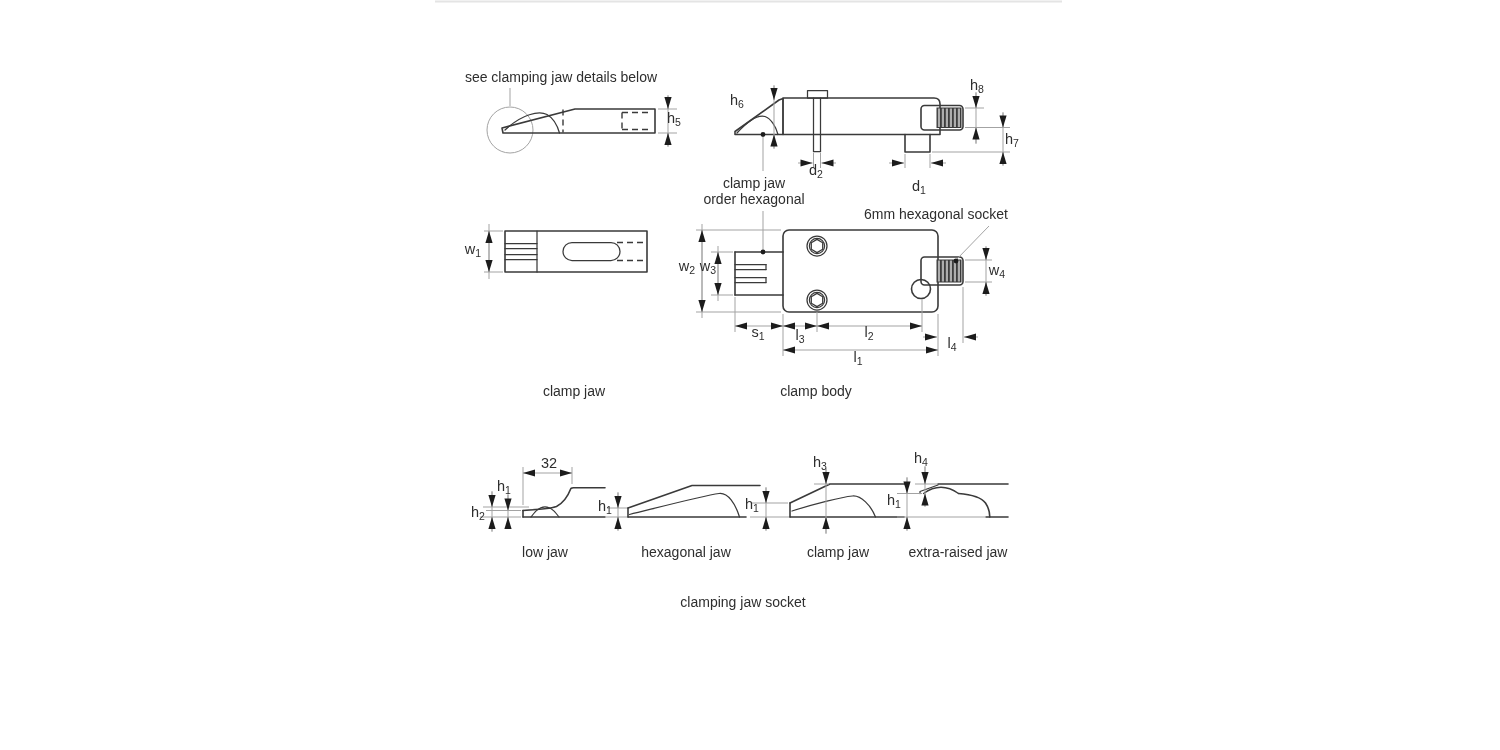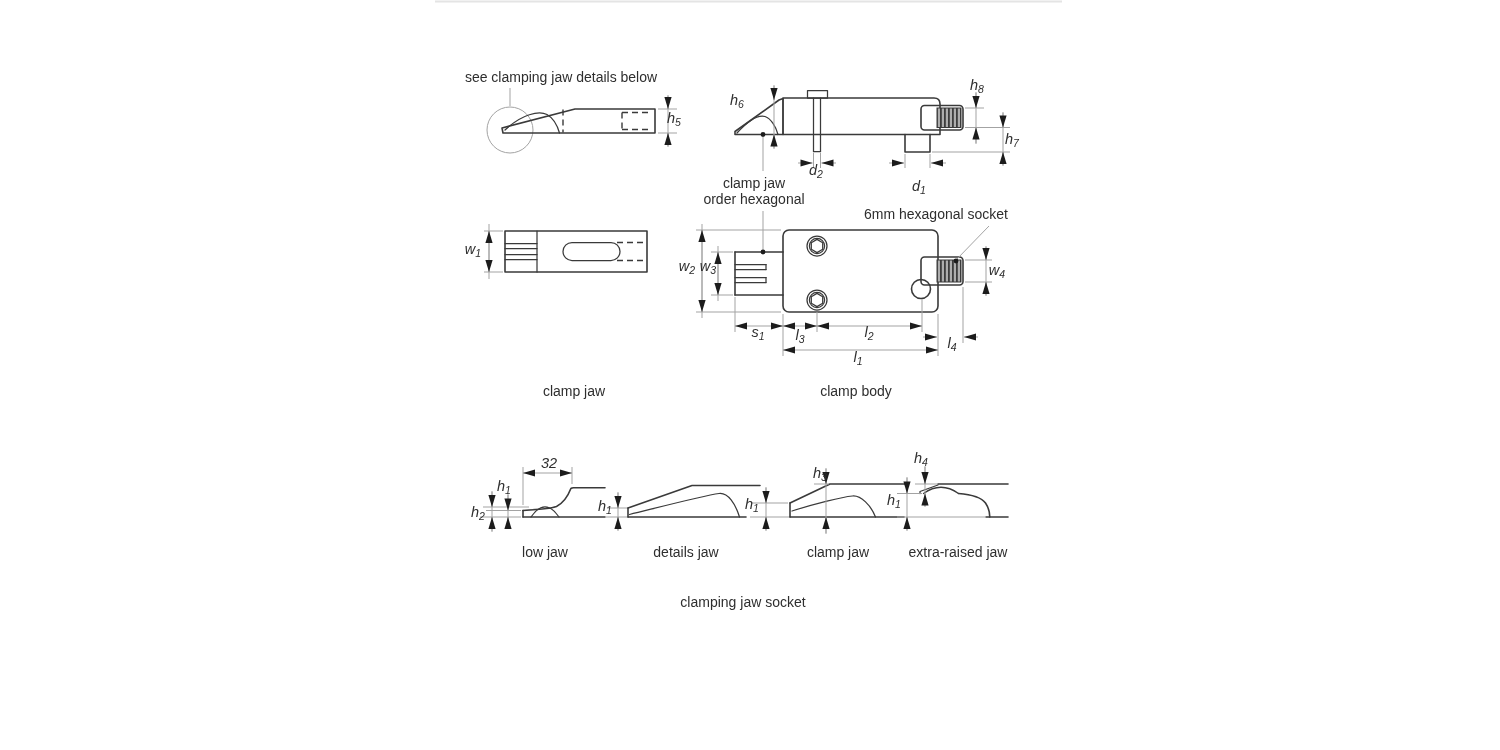--- a/index.html
+++ b/index.html
@@ -6,21 +6,21 @@
   .canvas{position:relative;width:1500px;height:750px;background:#ffffff;overflow:hidden;
           font-family:"Liberation Sans", sans-serif;color:#303030;}
   svg{position:absolute;left:0;top:0;}
   .ol{stroke:#3a3a3a;stroke-width:1.6;fill:none;stroke-linejoin:round;stroke-linecap:round;}
   .ol2{stroke:#3a3a3a;stroke-width:1.25;fill:none;stroke-linejoin:round;stroke-linecap:round;}
   .hid{stroke:#3a3a3a;stroke-width:1.4;fill:none;stroke-dasharray:6,4;}
   .ext{stroke:#a3a3a3;stroke-width:1;fill:none;}
   .dim{stroke:#a3a3a3;stroke-width:1;fill:none;}
   .lbl{position:absolute;transform:translate(-50%,-50%);white-space:nowrap;
        font-size:14px;color:#2e2e2e;line-height:16px;}
-  .dimlbl{font-size:14.5px;font-style:italic;}
+  .dimlbl{font-size:14.5px;}
   .dimlbl sub{font-size:10.5px;vertical-align:-22%;}
   .caption{font-size:14px;}
   .note{font-size:14px;}
   .center{text-align:center;}
 </style>
 </head>
 <body>
 
 <div class="canvas">
 
@@ -243,31 +243,31 @@
   <div class="lbl dimlbl" style="left:687px;top:268px"><span>w</span><sub>2</sub></div>
   <div class="lbl dimlbl" style="left:708px;top:268px"><span>w</span><sub>3</sub></div>
   <div class="lbl dimlbl" style="left:997px;top:272px"><span>w</span><sub>4</sub></div>
   <div class="lbl dimlbl" style="left:758px;top:334px"><span>s</span><sub>1</sub></div>
   <div class="lbl dimlbl" style="left:800px;top:337px"><span>l</span><sub>3</sub></div>
   <div class="lbl dimlbl" style="left:869px;top:334px"><span>l</span><sub>2</sub></div>
   <div class="lbl dimlbl" style="left:952px;top:345px"><span>l</span><sub>4</sub></div>
   <div class="lbl dimlbl" style="left:858px;top:359px"><span>l</span><sub>1</sub></div>
 
   <div class="lbl caption" style="left:574px;top:391px">clamp jaw</div>
-  <div class="lbl caption" style="left:856px;top:391px">clamp body</div>
+  <div class="lbl caption" style="left:816px;top:391px">clamp body</div>
 
   <div class="lbl dimlbl" style="left:549px;top:463px">32</div>
   <div class="lbl dimlbl" style="left:504px;top:488px"><span>h</span><sub>1</sub></div>
   <div class="lbl dimlbl" style="left:478px;top:514px"><span>h</span><sub>2</sub></div>
   <div class="lbl dimlbl" style="left:605px;top:508px"><span>h</span><sub>1</sub></div>
-  <div class="lbl dimlbl" style="left:820px;top:475px"><span>h</span><sub>3</sub></div>
+  <div class="lbl dimlbl" style="left:820px;top:464px"><span>h</span><sub>3</sub></div>
   <div class="lbl dimlbl" style="left:752px;top:506px"><span>h</span><sub>1</sub></div>
   <div class="lbl dimlbl" style="left:921px;top:460px"><span>h</span><sub>4</sub></div>
   <div class="lbl dimlbl" style="left:894px;top:502px"><span>h</span><sub>1</sub></div>
 
   <div class="lbl caption" style="left:545px;top:552px">low jaw</div>
-  <div class="lbl caption" style="left:686px;top:552px">details jaw</div>
+  <div class="lbl caption" style="left:686px;top:552px">hexagonal jaw</div>
   <div class="lbl caption" style="left:838px;top:552px">clamp jaw</div>
   <div class="lbl caption" style="left:958px;top:552px">extra-raised jaw</div>
 
   <div class="lbl caption" style="left:743px;top:602px">clamping jaw socket</div>
 
 </div>
 
 </body></html>

